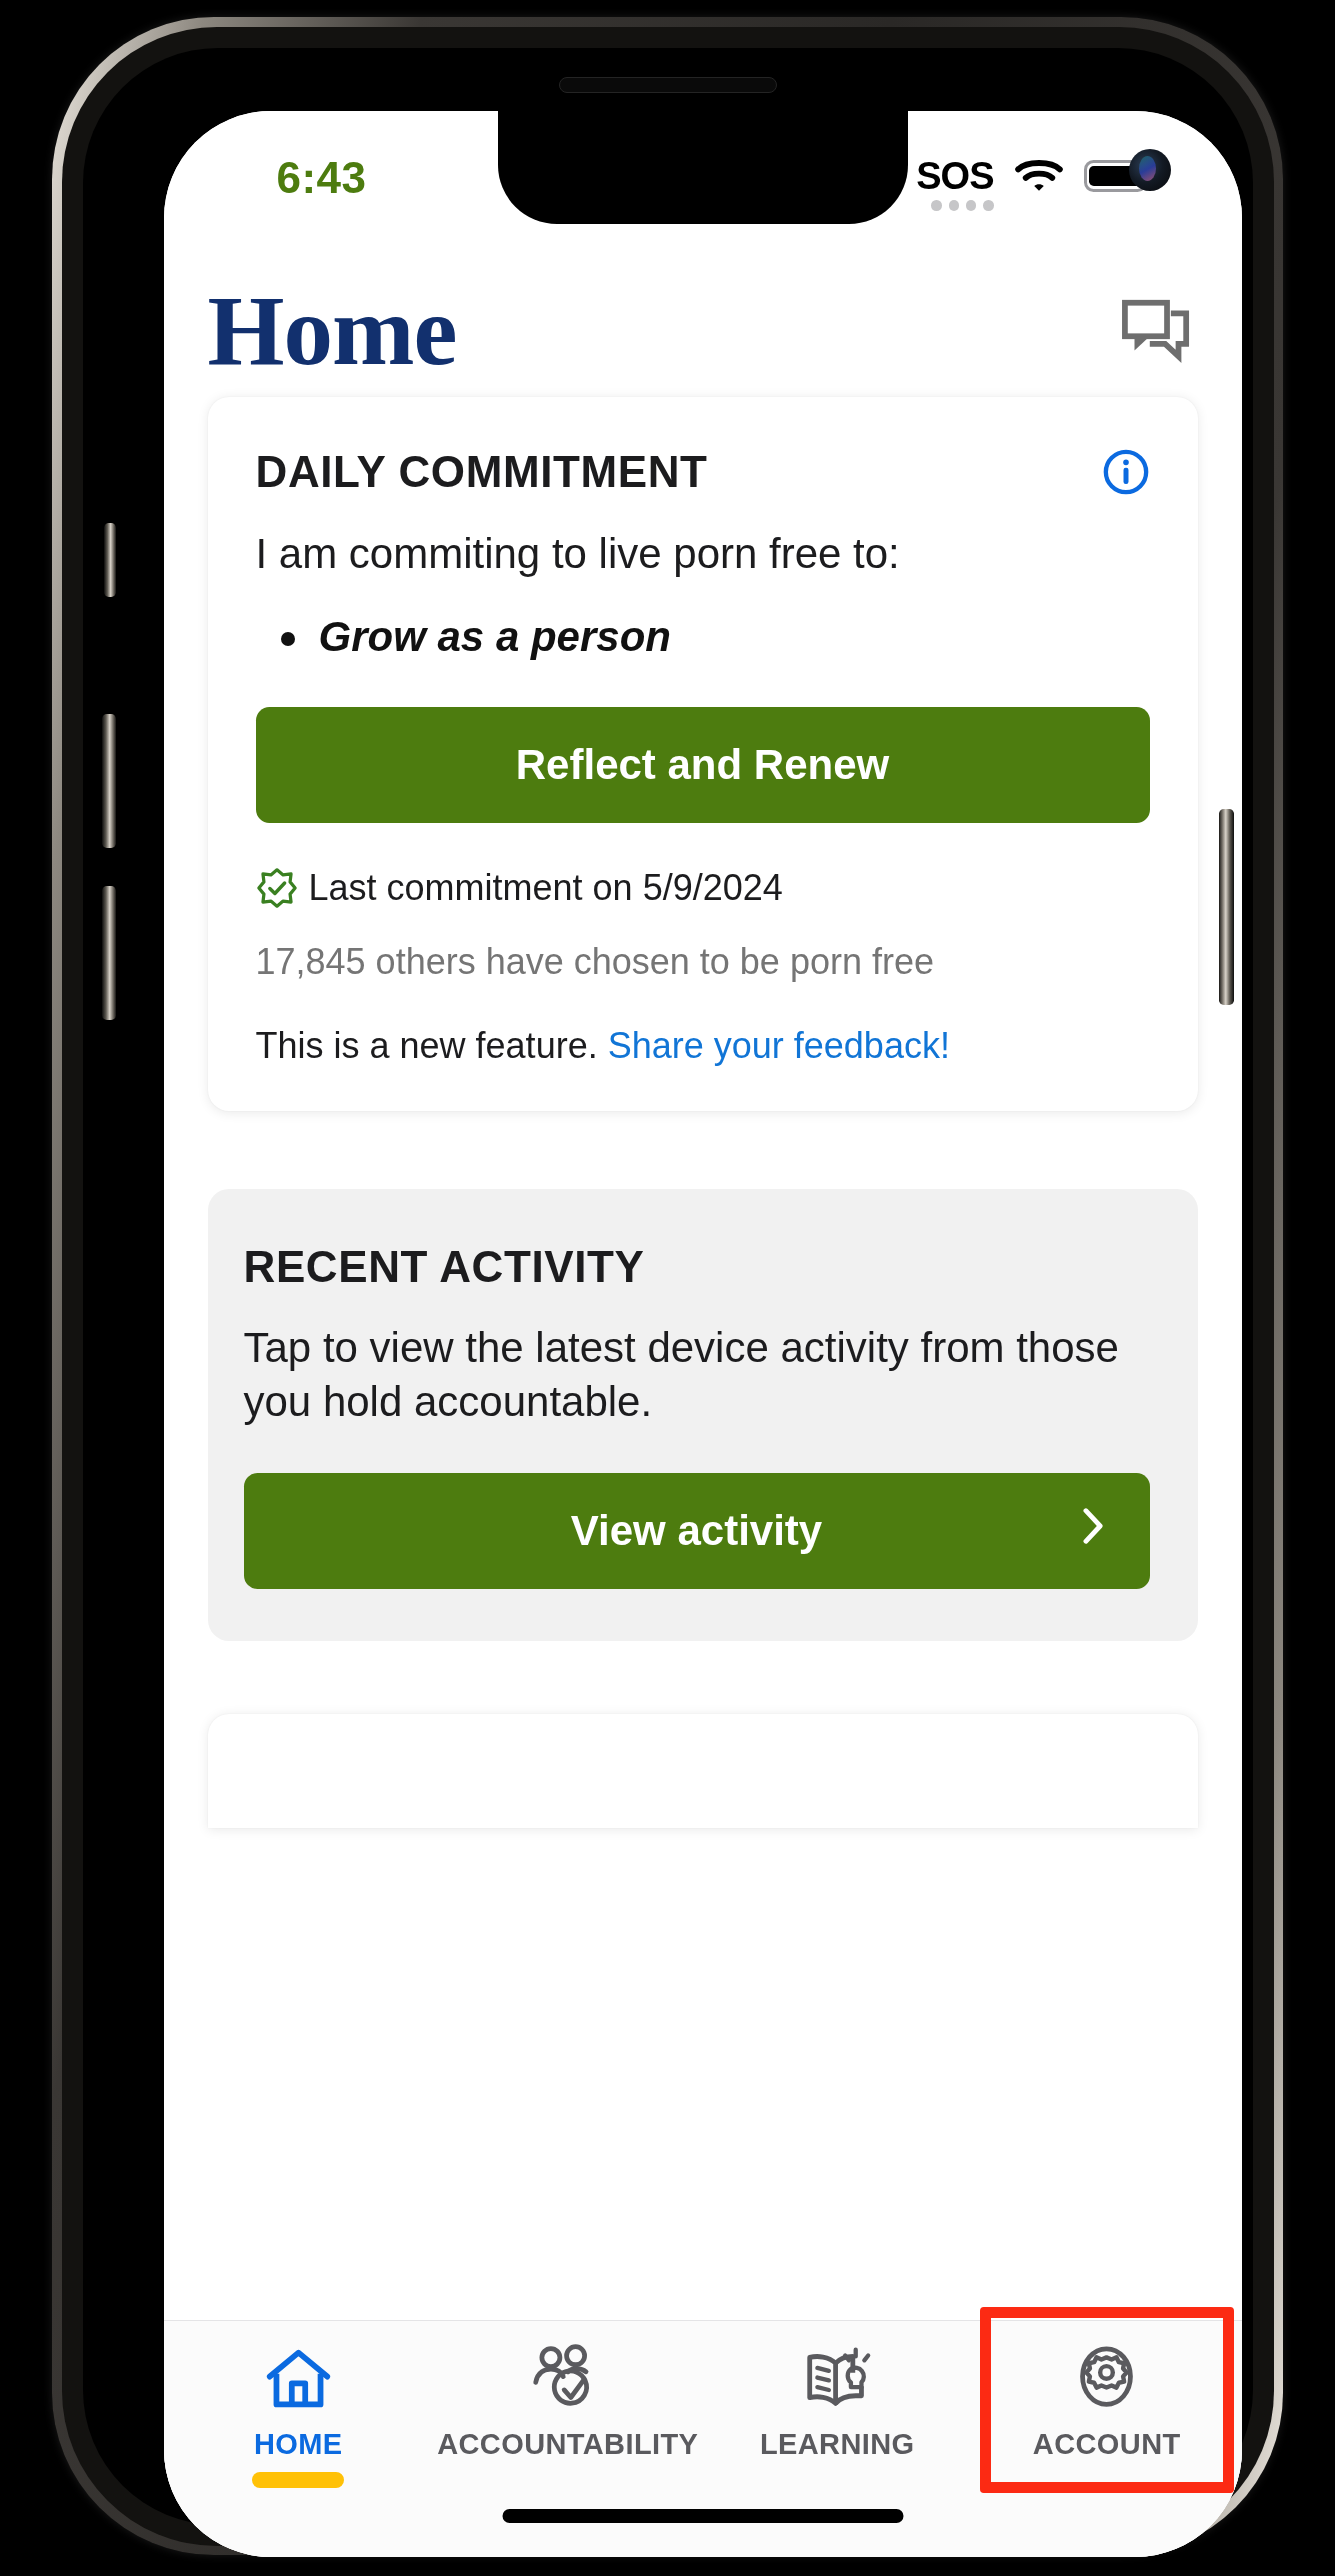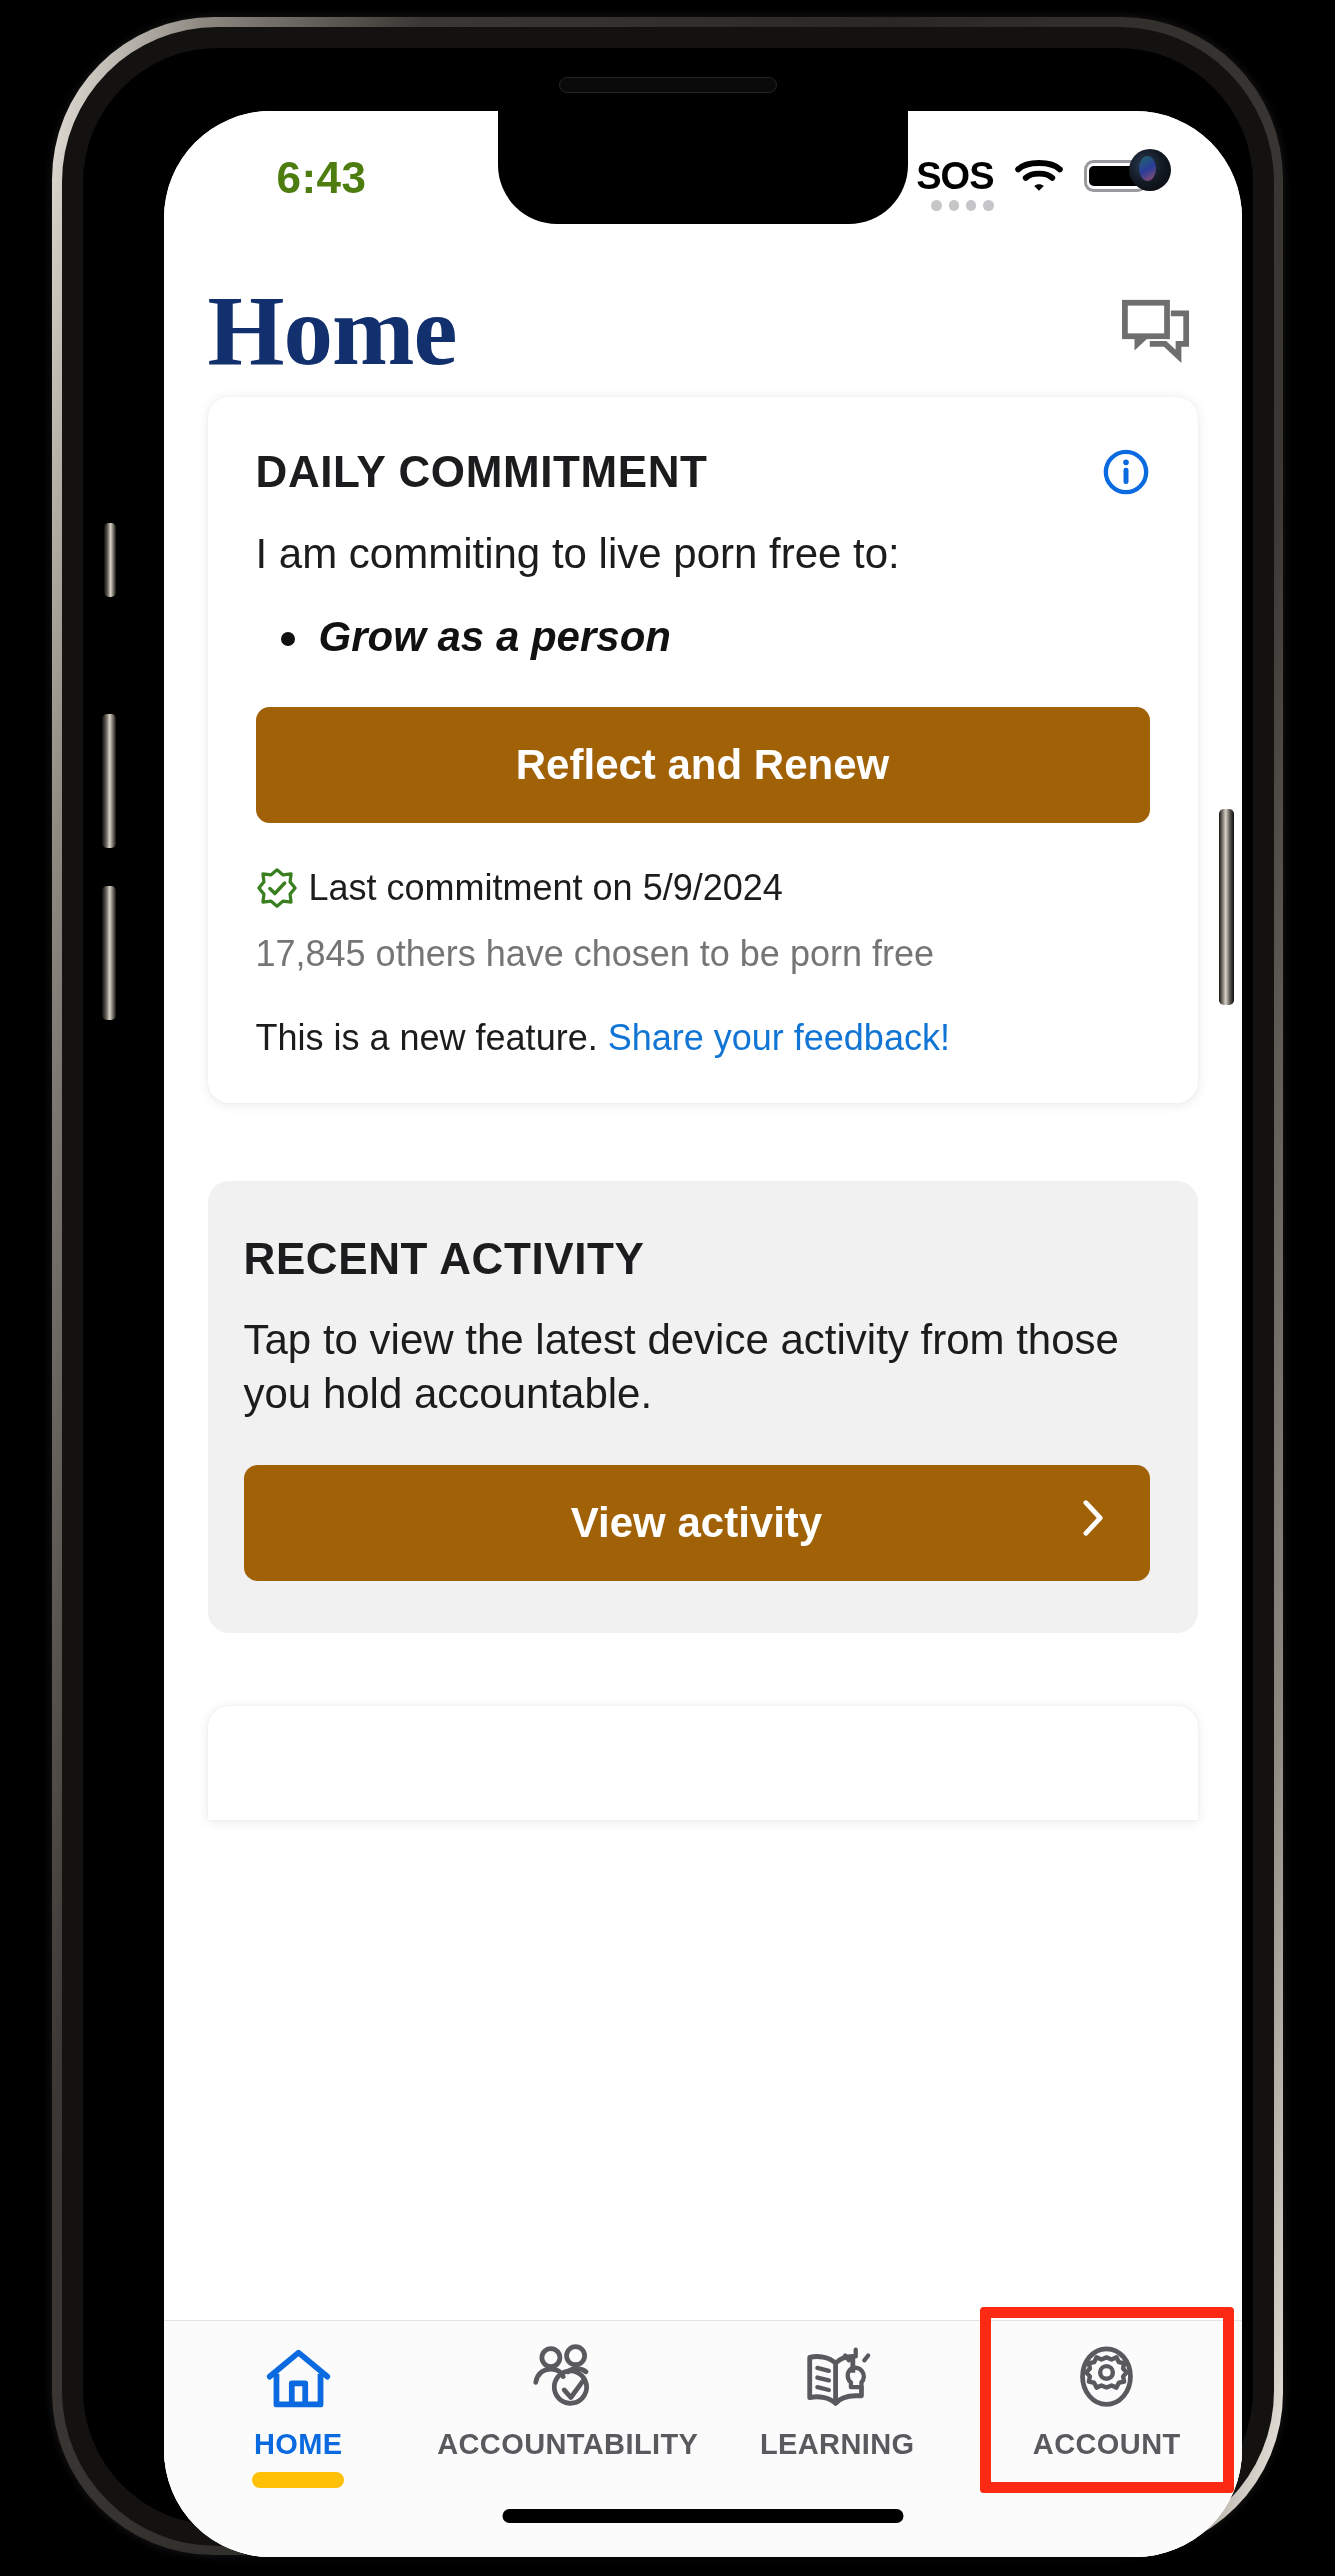--- a/index.html
+++ b/index.html
@@ -164,31 +164,31 @@
   }
   .bullet-list li::before {
     content:""; position:absolute; left:-38px; top:21px;
     width:14.3px; height:14.3px; border-radius:50%; background:#111;
   }
 
   .btn-primary {
     display:flex; align-items:center; justify-content:center;
     margin-top: 44px;
     height: 116px;
-    background:#a16207; border-radius: 13.4px;
+    background:#4d7c0f; border-radius: 13.4px;
     color:#fff; font-size:42px; font-weight:700;
     position:relative;
   }
   .btn-primary .chev { position:absolute; right: 44px; top:50%; transform:translateY(-50%); }
 
   .meta-row { display:flex; align-items:center; gap:11px; margin-top: 44px; }
   .badge-check { width:42px; height:42px; flex:0 0 auto; }
   .meta-text { font-size: 36px; color:#1c1c1e; }
 
-  .subtle { margin-top: 24px; font-size: 36px; color:#757575; }
+  .subtle { margin-top: 32px; font-size: 36px; color:#757575; }
 
   .feature-line { margin-top: 42px; font-size: 36px; color:#1c1c1e; }
   .feature-line a { color:#1175d6; text-decoration:none; }
 
   .card-sub {
     margin-top: 29px; font-size: 42px; color:#1c1c1e; line-height:1.28;
   }
 
   .spacer-lg { height: 78px; }
   .spacer-md { height: 73px; }

